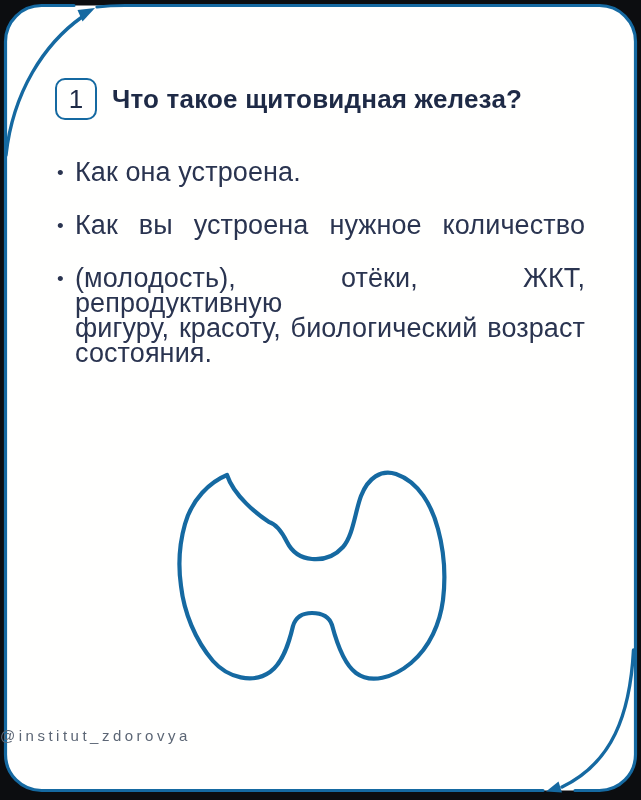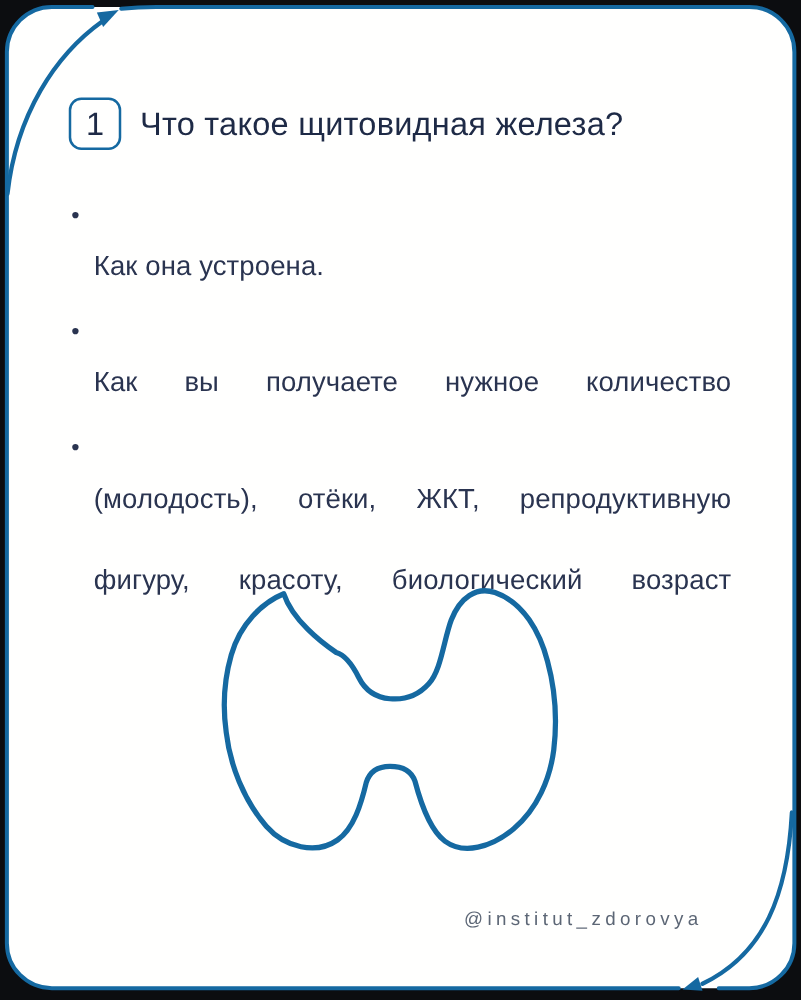--- a/index.html
+++ b/index.html
@@ -26,43 +26,43 @@
     display:flex;align-items:center;gap:15px;
   }
   .numbox{
     width:42px;height:42px;flex:0 0 42px;
     border:2.5px solid var(--accent);
     border-radius:10px;
     display:flex;align-items:center;justify-content:center;
     font-size:26px;font-weight:400;color:var(--ink);
   }
   .title{
-    font-size:26px;font-weight:400;color:var(--ink);
+    font-size:26px;font-weight:700;color:var(--ink);
     letter-spacing:.2px;white-space:nowrap;text-align:right;
   }
 
   .bullets{position:absolute;left:57px;top:160px;width:528px;}
   .item{display:flex;margin-bottom:28px;}
   .marker{
     width:18px;flex:0 0 18px;
     font-size:19px;line-height:25px;color:var(--body);
   }
   .btext{flex:1;min-width:0;}
   .line{
-    font-size:22px;line-height:25px;letter-spacing:.1px;
-    color:var(--body);font-weight:400;margin-top:40px;
+    font-size:27px;line-height:25px;letter-spacing:.1px;
+    color:var(--body);font-weight:400;
   }
   .line.j{text-align:justify;text-align-last:justify;}
 
   .thyroid{position:absolute;left:162px;top:444px;}
   .stroke-accent{stroke:var(--accent);fill:none;}
 
   .footer{
     position:absolute;left:0;top:727px;width:562px;
-    text-align:right;
+    text-align:left;
     font-size:15px;letter-spacing:3.5px;color:var(--muted);
   }
 </style>
 </head>
 <body>
 
 <div class="stage">
 
   <svg class="bg-svg" viewBox="0 0 641 800">
 
@@ -95,28 +95,29 @@
     <div class="bullets">
         <div class="item">
           <span class="marker">•</span>
           <div class="btext">
             <div class="line">Как она устроена.</div>
           </div>
         </div>
         <div class="item">
           <span class="marker">•</span>
           <div class="btext">
-            <div class="line j">Как вы получаете нужное количество</div>
+            <div class="line j">Как вы устроена нужное количество</div>
           </div>
         </div>
         <div class="item">
           <span class="marker">•</span>
           <div class="btext">
             <div class="line j">(молодость), отёки, ЖКТ, репродуктивную</div>
             <div class="line j">фигуру, красоту, биологический возраст</div>
+            <div class="line">состояния.</div>
           </div>
         </div>
       </div>
 
     <svg class="thyroid" width="310" height="250" viewBox="0 0 310 250">
       <path class="stroke-accent" stroke-width="4.2" stroke-linecap="round" stroke-linejoin="round" d="M65 31
            C48 38, 30 55, 23 80
            C17 101, 16 121, 19 142
            C22 168, 33 196, 51 217
            C66 234, 91 240, 108 228

